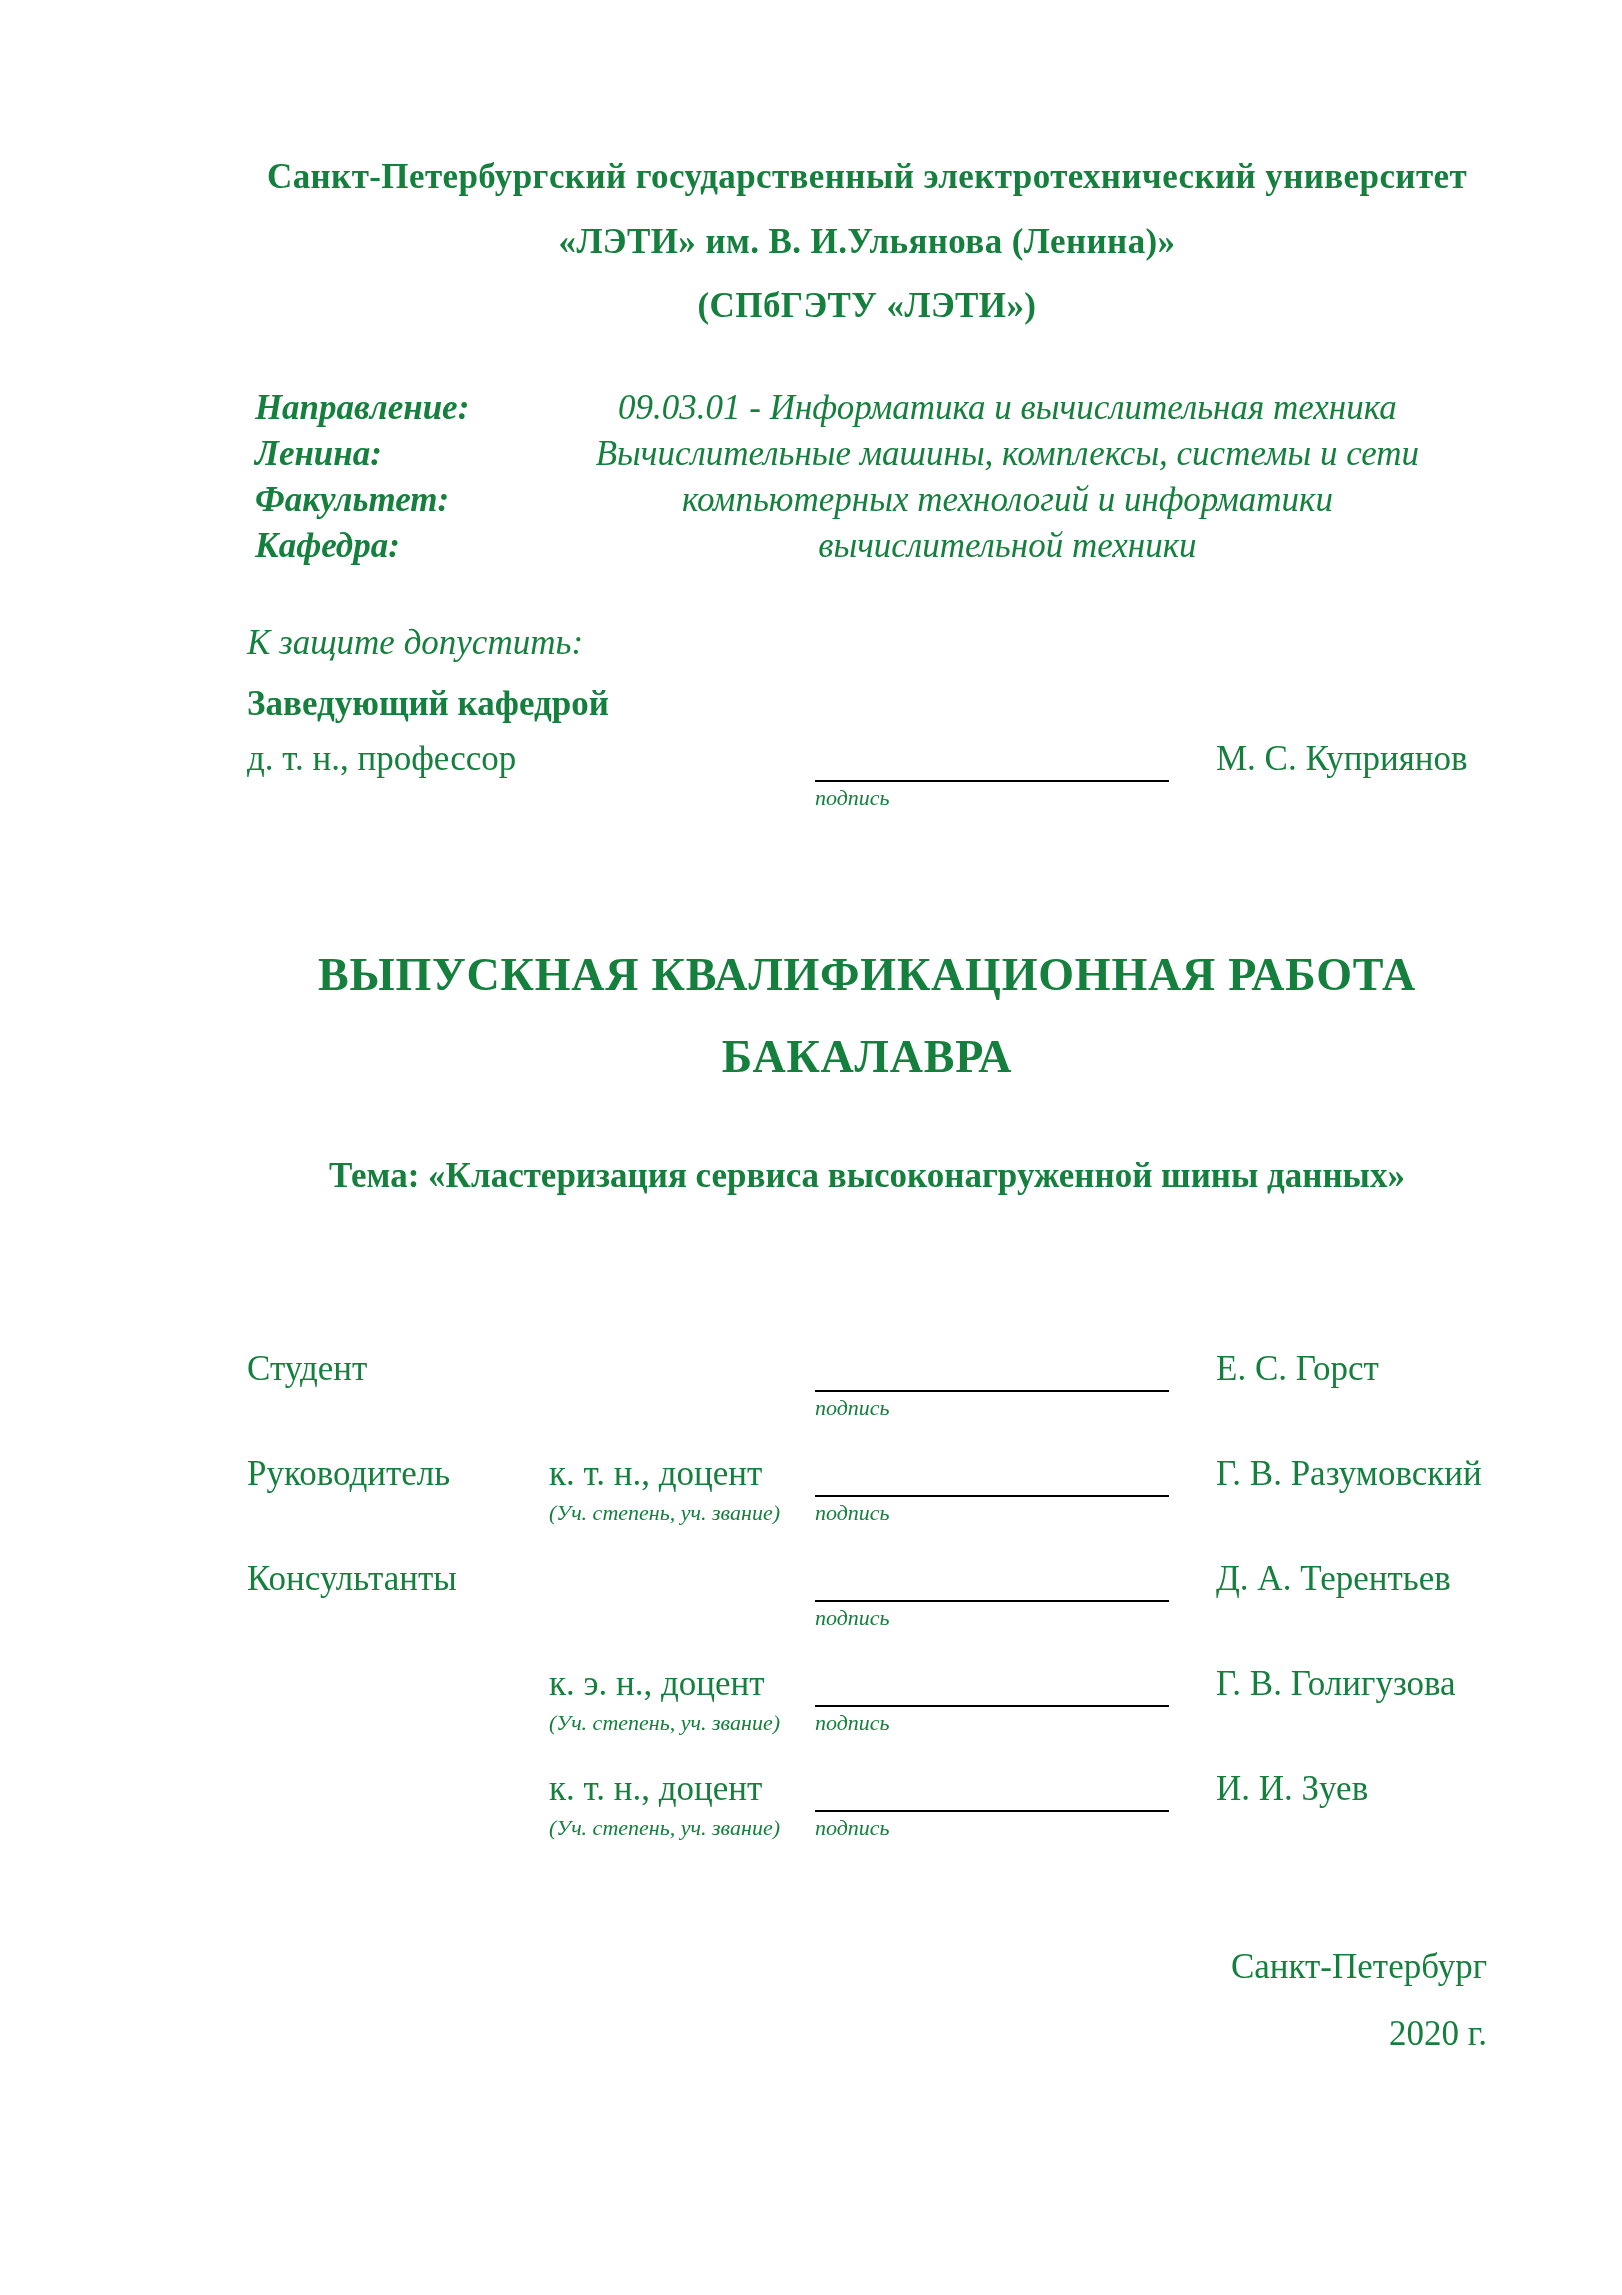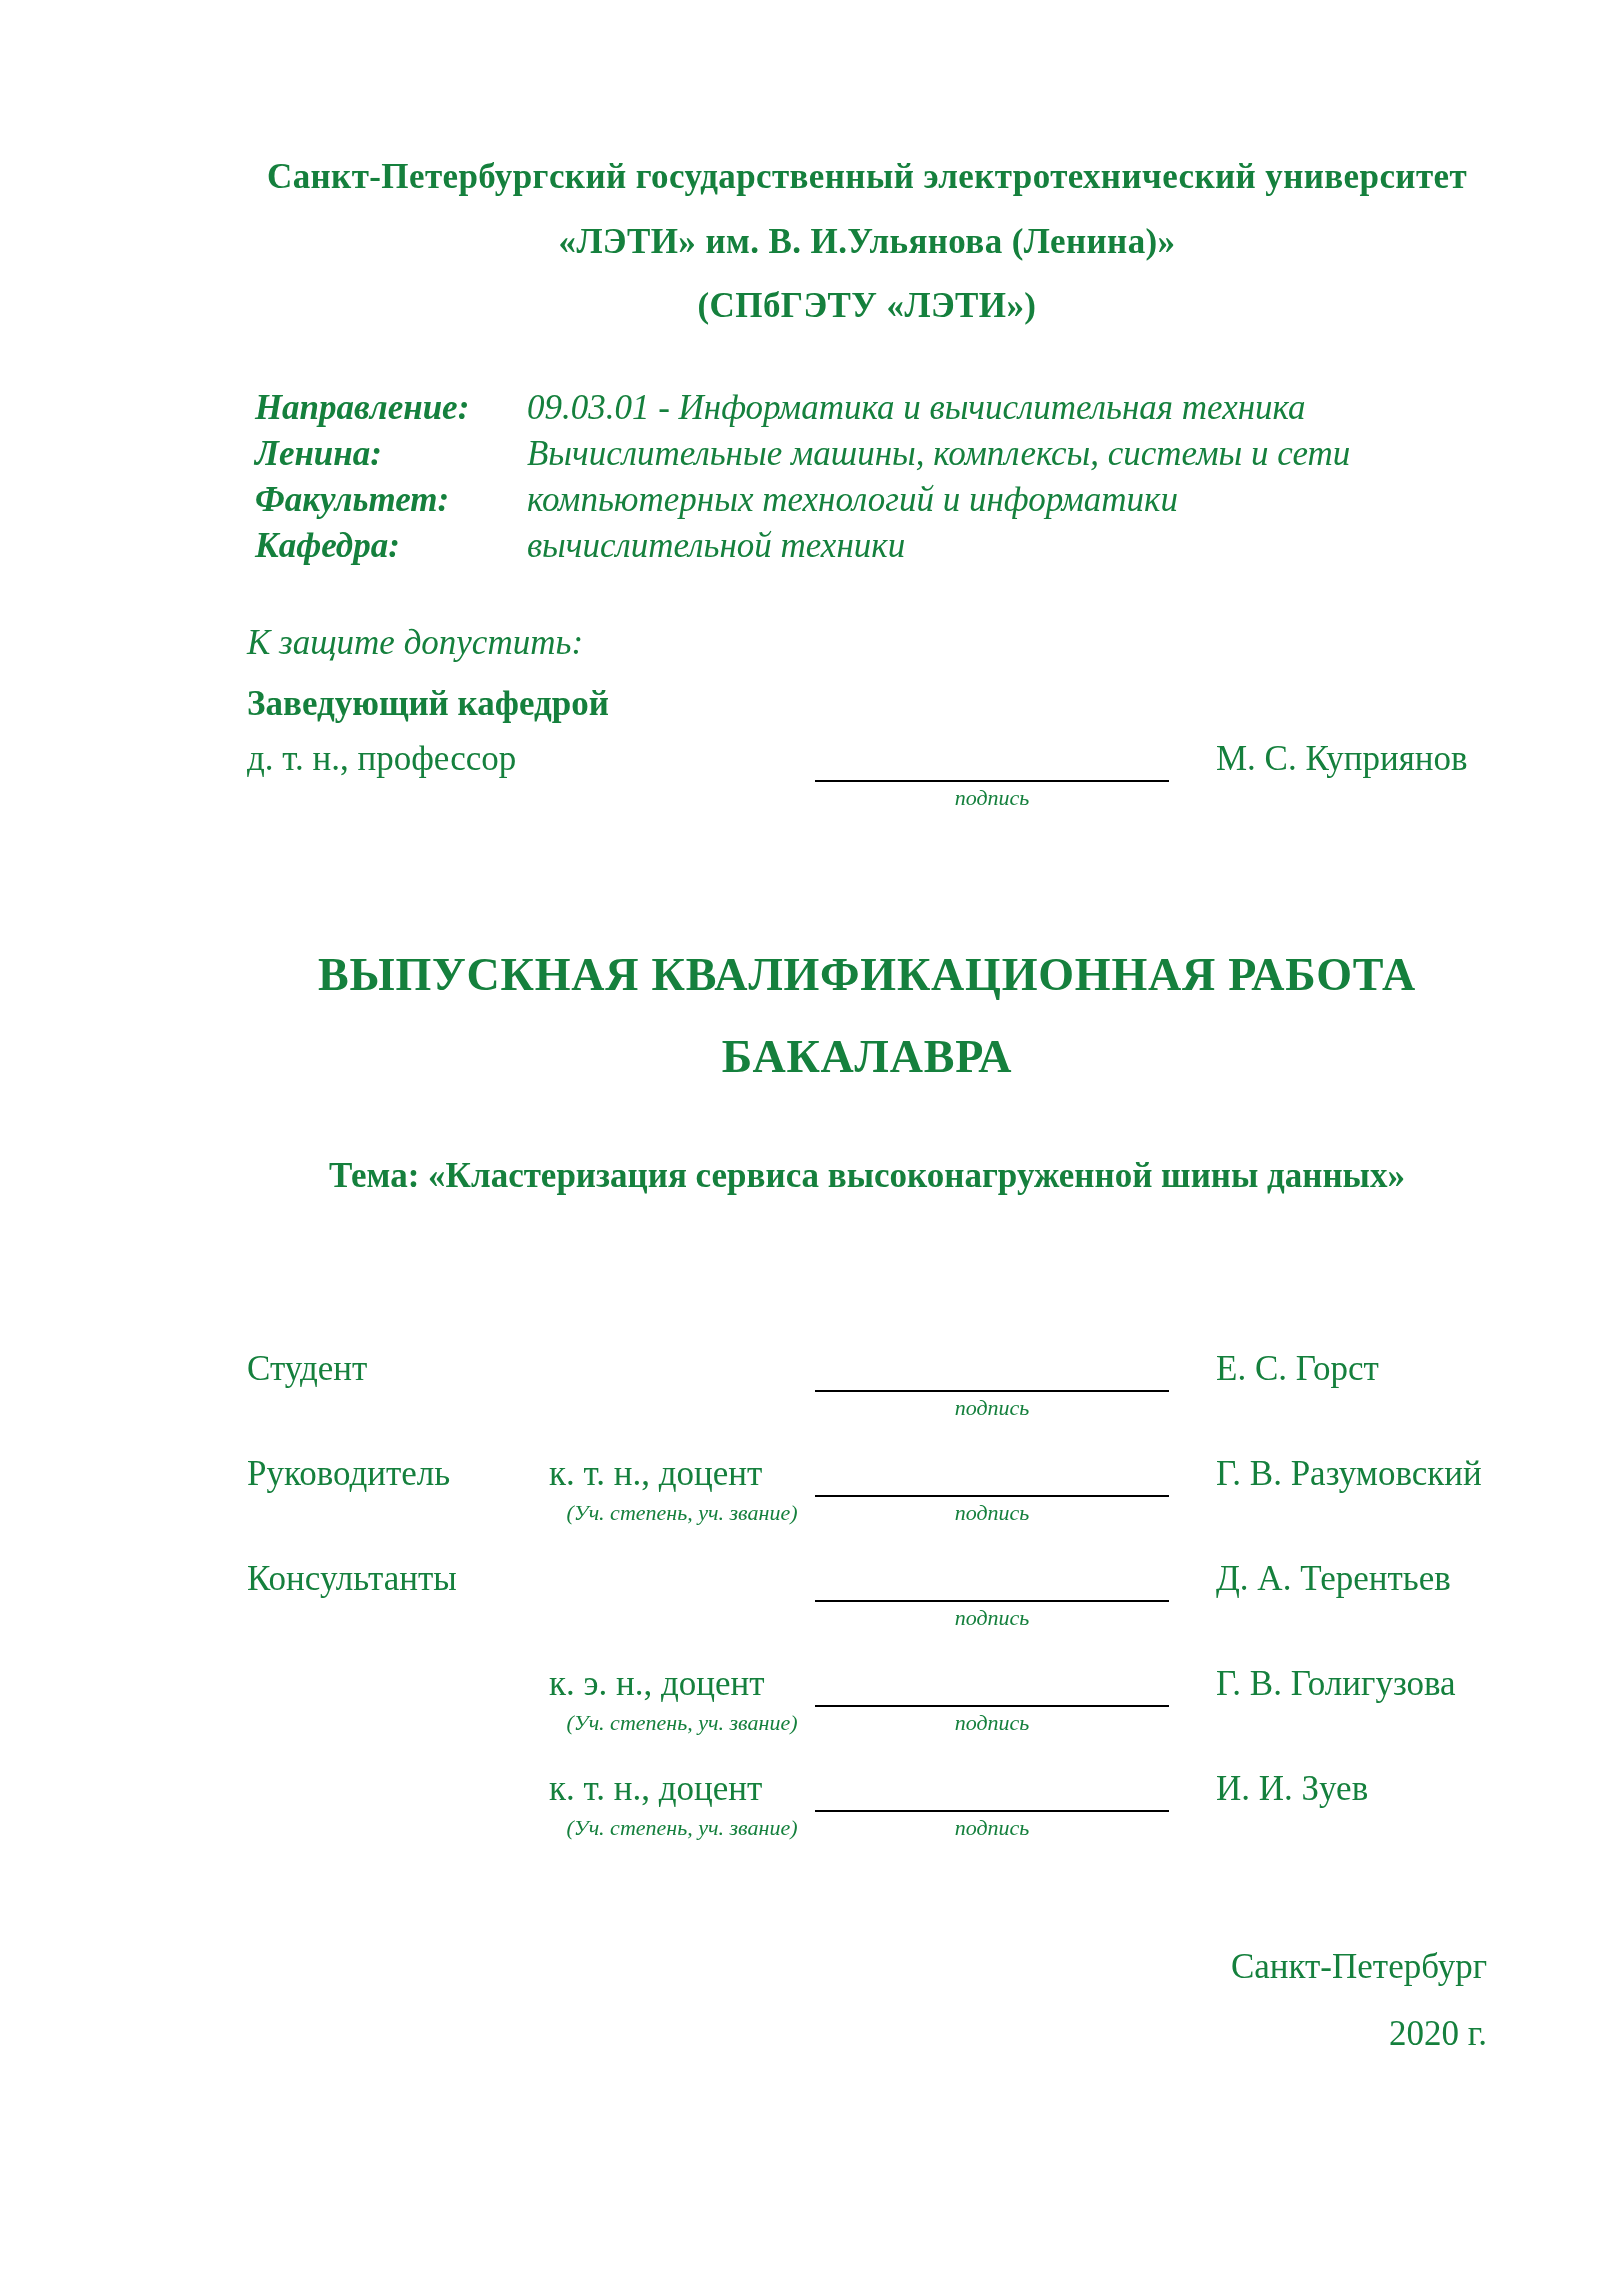--- a/index.html
+++ b/index.html
@@ -26,31 +26,31 @@
   .block { position: absolute; width: 100%; }
 
   
   .uni-header { top: 156px; text-align: center; font-weight: bold; font-size: 35px; letter-spacing: 0.4px; }
   .uni-header .hline { line-height: 41px; margin-bottom: 23.6px; white-space: nowrap; }
 
   
   .program { top: 385px; font-size: 35px; padding-left: 7.9px; width: 1233px; }
   .program .prow { display: grid; grid-template-columns: 272px 1fr; line-height: 46px; font-style: italic; }
   .program .plabel { font-weight: bold; white-space: nowrap; }
-  .program .pvalue { white-space: nowrap; }
+  .program .pvalue { white-space: nowrap; text-align: center; }
 
   
   .approval { top: 622px; font-size: 35px; }
   .admit-note { font-style: italic; line-height: 41px; }
   .head-title { font-weight: bold; line-height: 41px; margin-top: 20.4px; }
 
   
   .sig-grid { display: grid; grid-template-columns: 302px 266px 354px 1fr; font-size: 35px; }
   .sig-main { line-height: 42px; white-space: nowrap; }
-  .sig-cap  { line-height: 31px; font-size: 22px; font-style: italic; text-align: center; white-space: nowrap; }
+  .sig-cap  { line-height: 31px; font-size: 22px; font-style: italic; text-align: left; white-space: nowrap; }
   .cell-role   { grid-column: 1; grid-row: 1; }
   .cell-degree { grid-column: 2; grid-row: 1; }
   .cell-span   { grid-column: 1 / span 2; grid-row: 1; }
   .cell-line   { grid-column: 3; grid-row: 1; border-bottom: 2.4px solid #000; height: 42px; }
   .cell-name   { grid-column: 4; grid-row: 1; padding-left: 47px; }
   .cap-degree  { grid-column: 2; grid-row: 2; font-style: italic; }
   .cap-sign    { grid-column: 3; grid-row: 2; }
   .approval .sig-grid { margin-top: 14px; }
 
   

